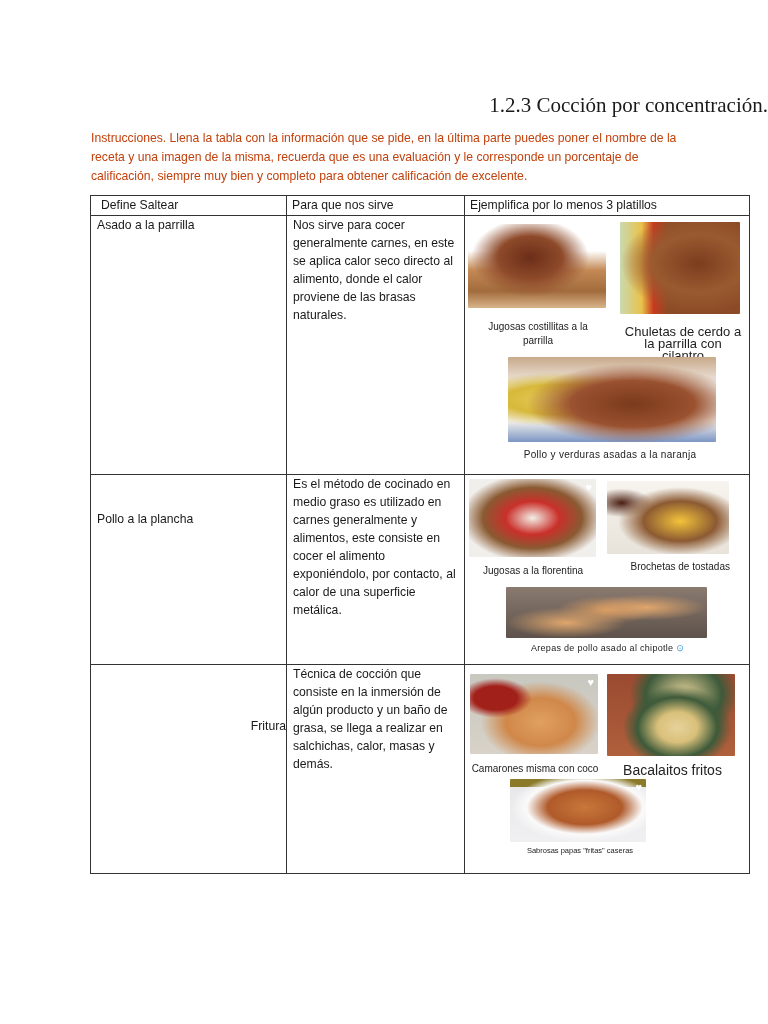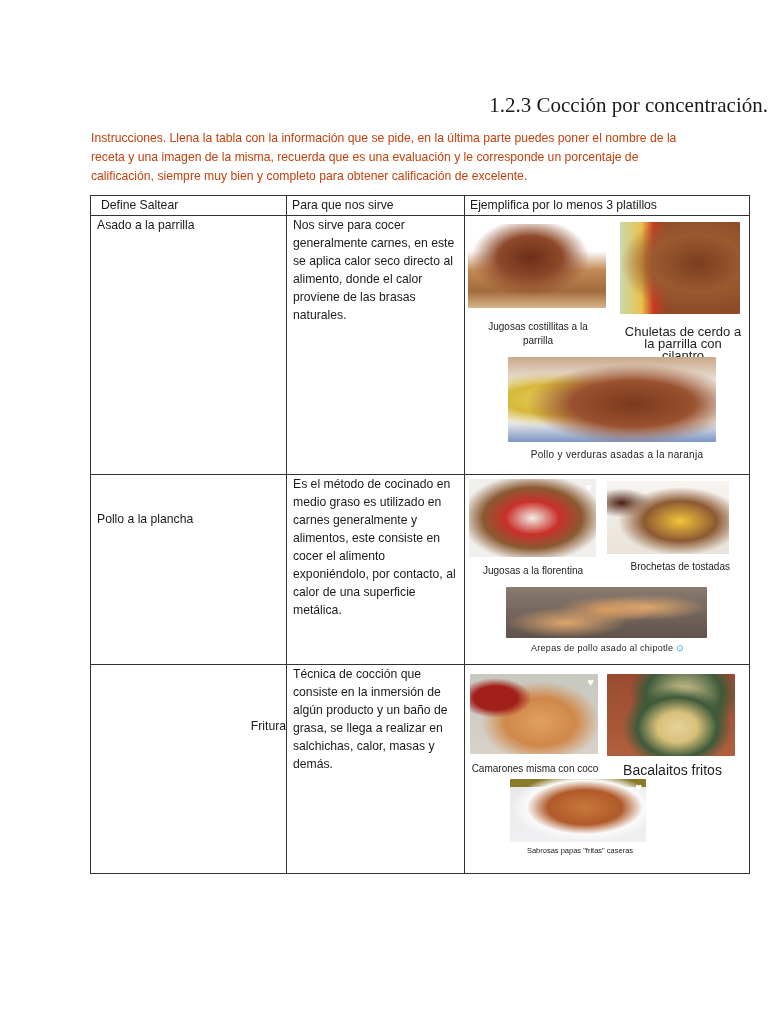--- a/index.html
+++ b/index.html
@@ -51,21 +51,21 @@
 
   <tr class="r1">
     <td class="name">Asado a la parrilla</td>
     <td class="desc">Nos sirve para cocer generalmente carnes, en este se aplica calor seco directo al alimento, donde el calor proviene de las brasas naturales.</td>
     <td class="cell-ex">
       <div class="pic ribs" style="left:3px;top:8px;width:138px;height:84px;"></div>
       <div class="cap" style="left:8px;top:104px;width:130px;">Jugosas costillitas a la parrilla</div>
       <div class="pic chops" style="left:155px;top:6px;width:120px;height:92px;"></div>
       <div class="cap" style="left:158px;top:110px;width:120px;font-size:13px;line-height:12px;">Chuletas de cerdo a la parrilla con cilantro</div>
       <div class="pic chicken" style="left:43px;top:141px;width:208px;height:85px;"></div>
-      <div class="cap big" style="left:57px;top:232px;width:190px;">Pollo y verduras asadas a la naranja</div>
+      <div class="cap big" style="left:50px;top:232px;width:190px;">Pollo y verduras asadas a la naranja</div>
     </td>
   </tr>
 
   <tr class="r2">
     <td class="name" style="vertical-align:top;padding-top:35px !important;">Pollo a la plancha</td>
     <td class="desc">Es el método de cocinado en medio graso es utilizado en carnes generalmente y alimentos, este consiste en cocer el alimento exponiéndolo, por contacto, al calor de una superficie metálica.</td>
     <td class="cell-ex">
       <div class="pic panini" style="left:4px;top:4px;width:127px;height:78px;">
         <span class="heart">♥</span>
       </div>

